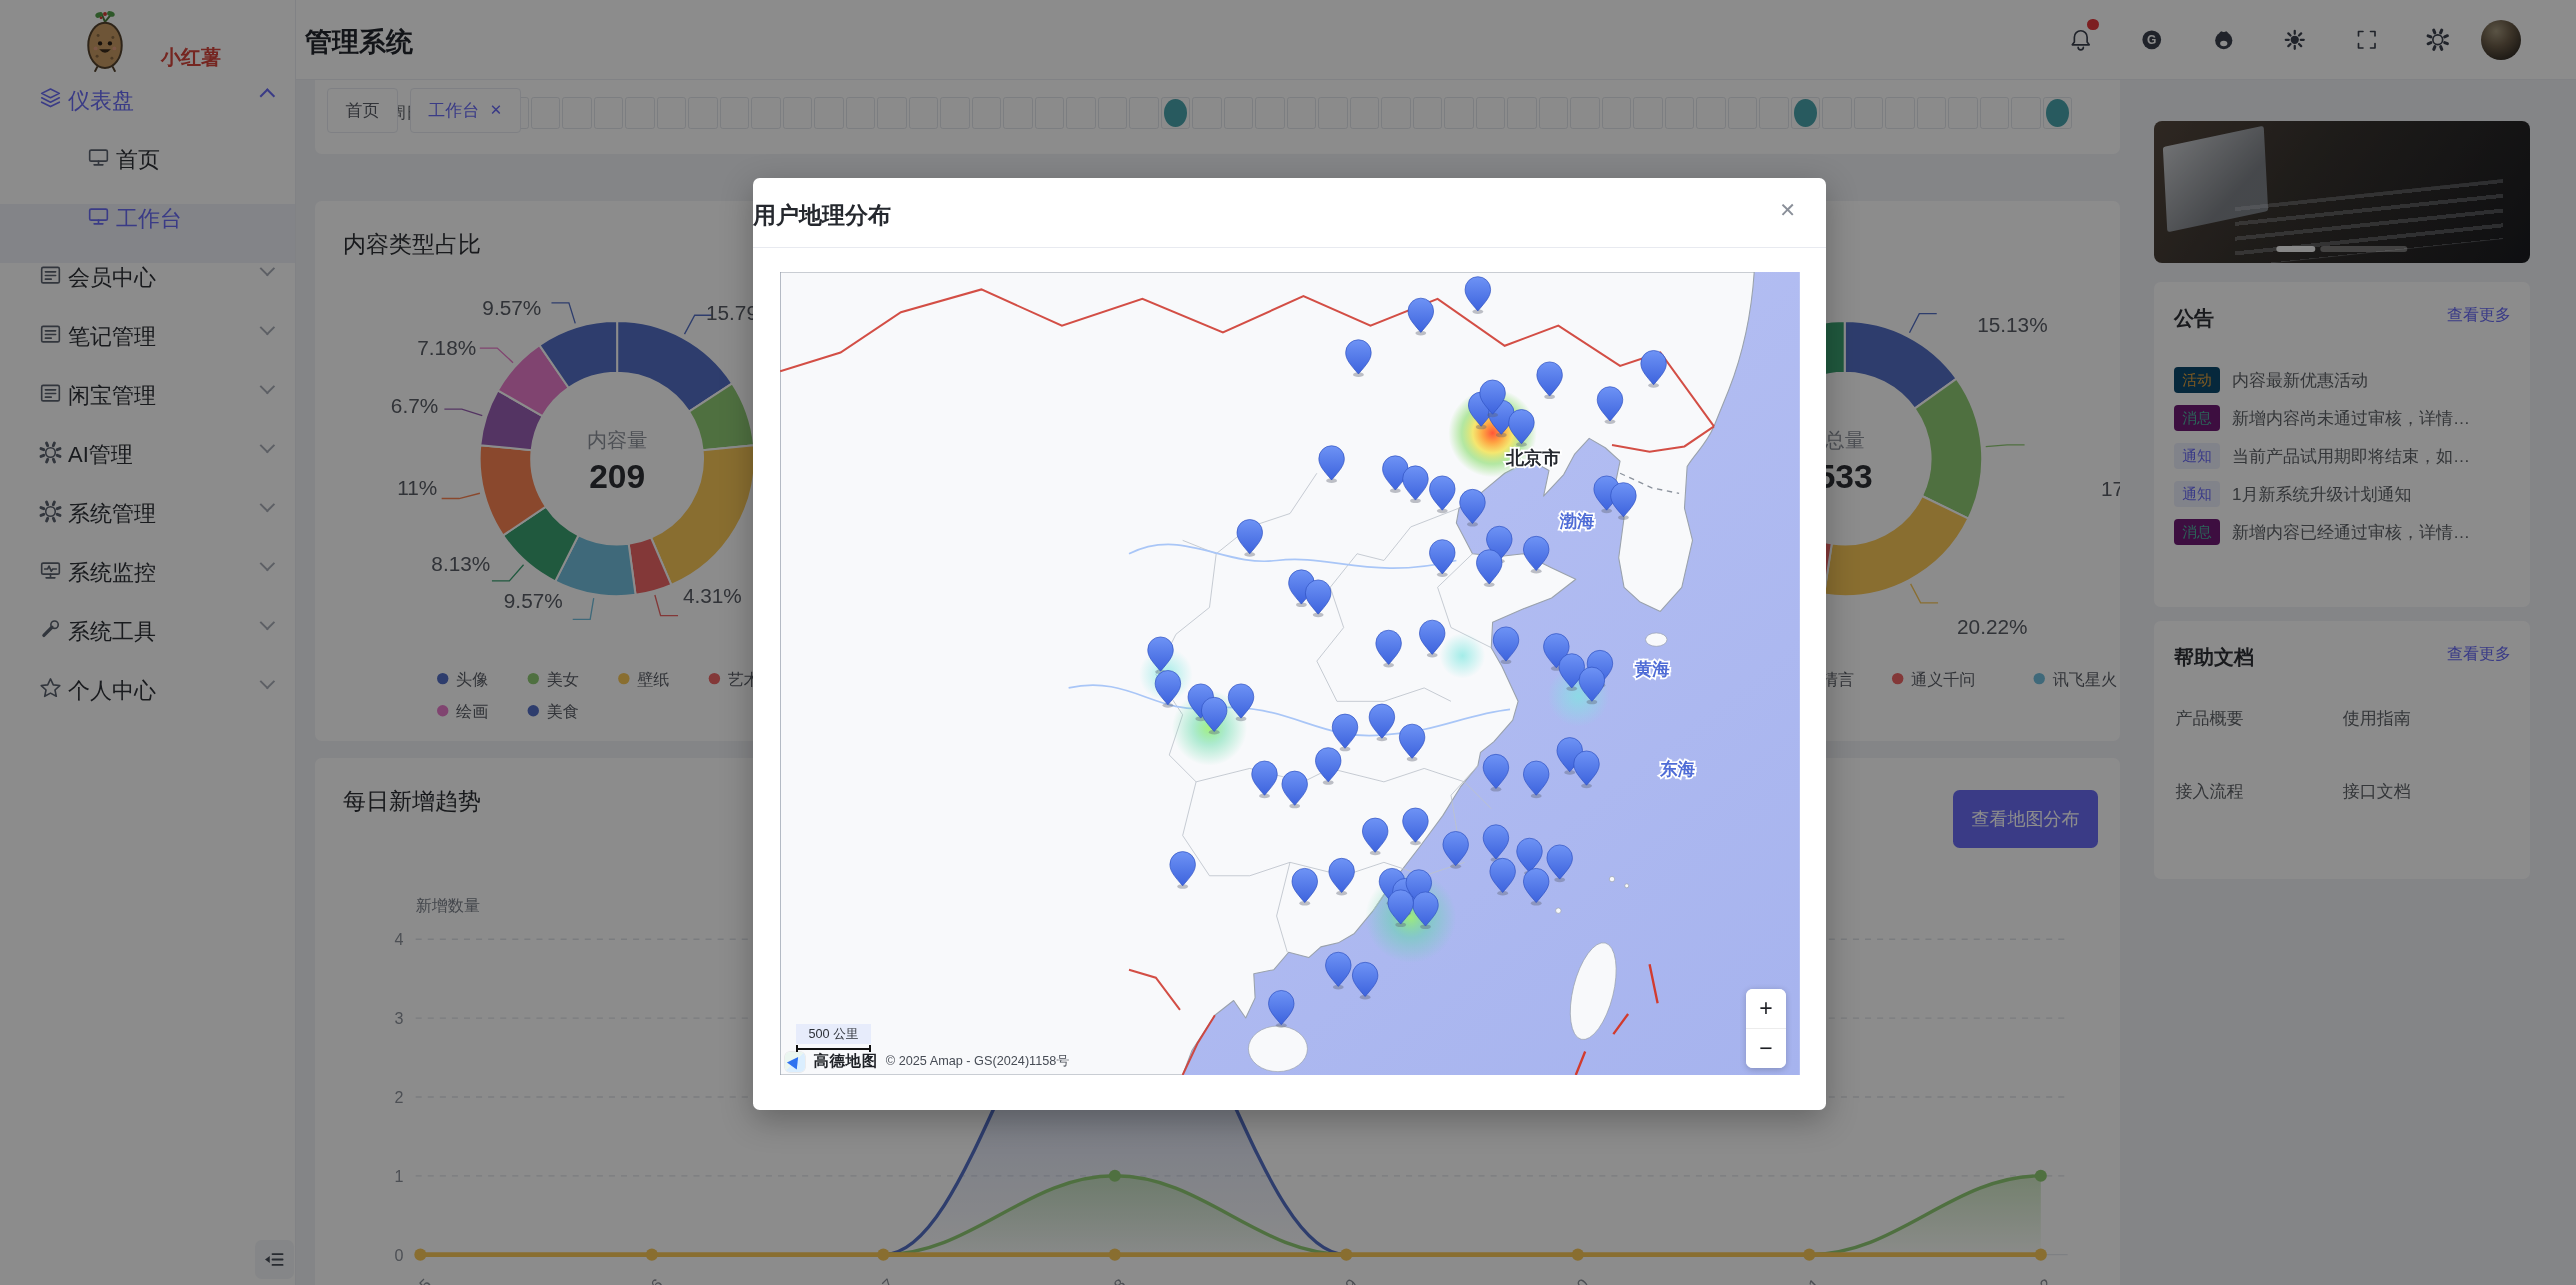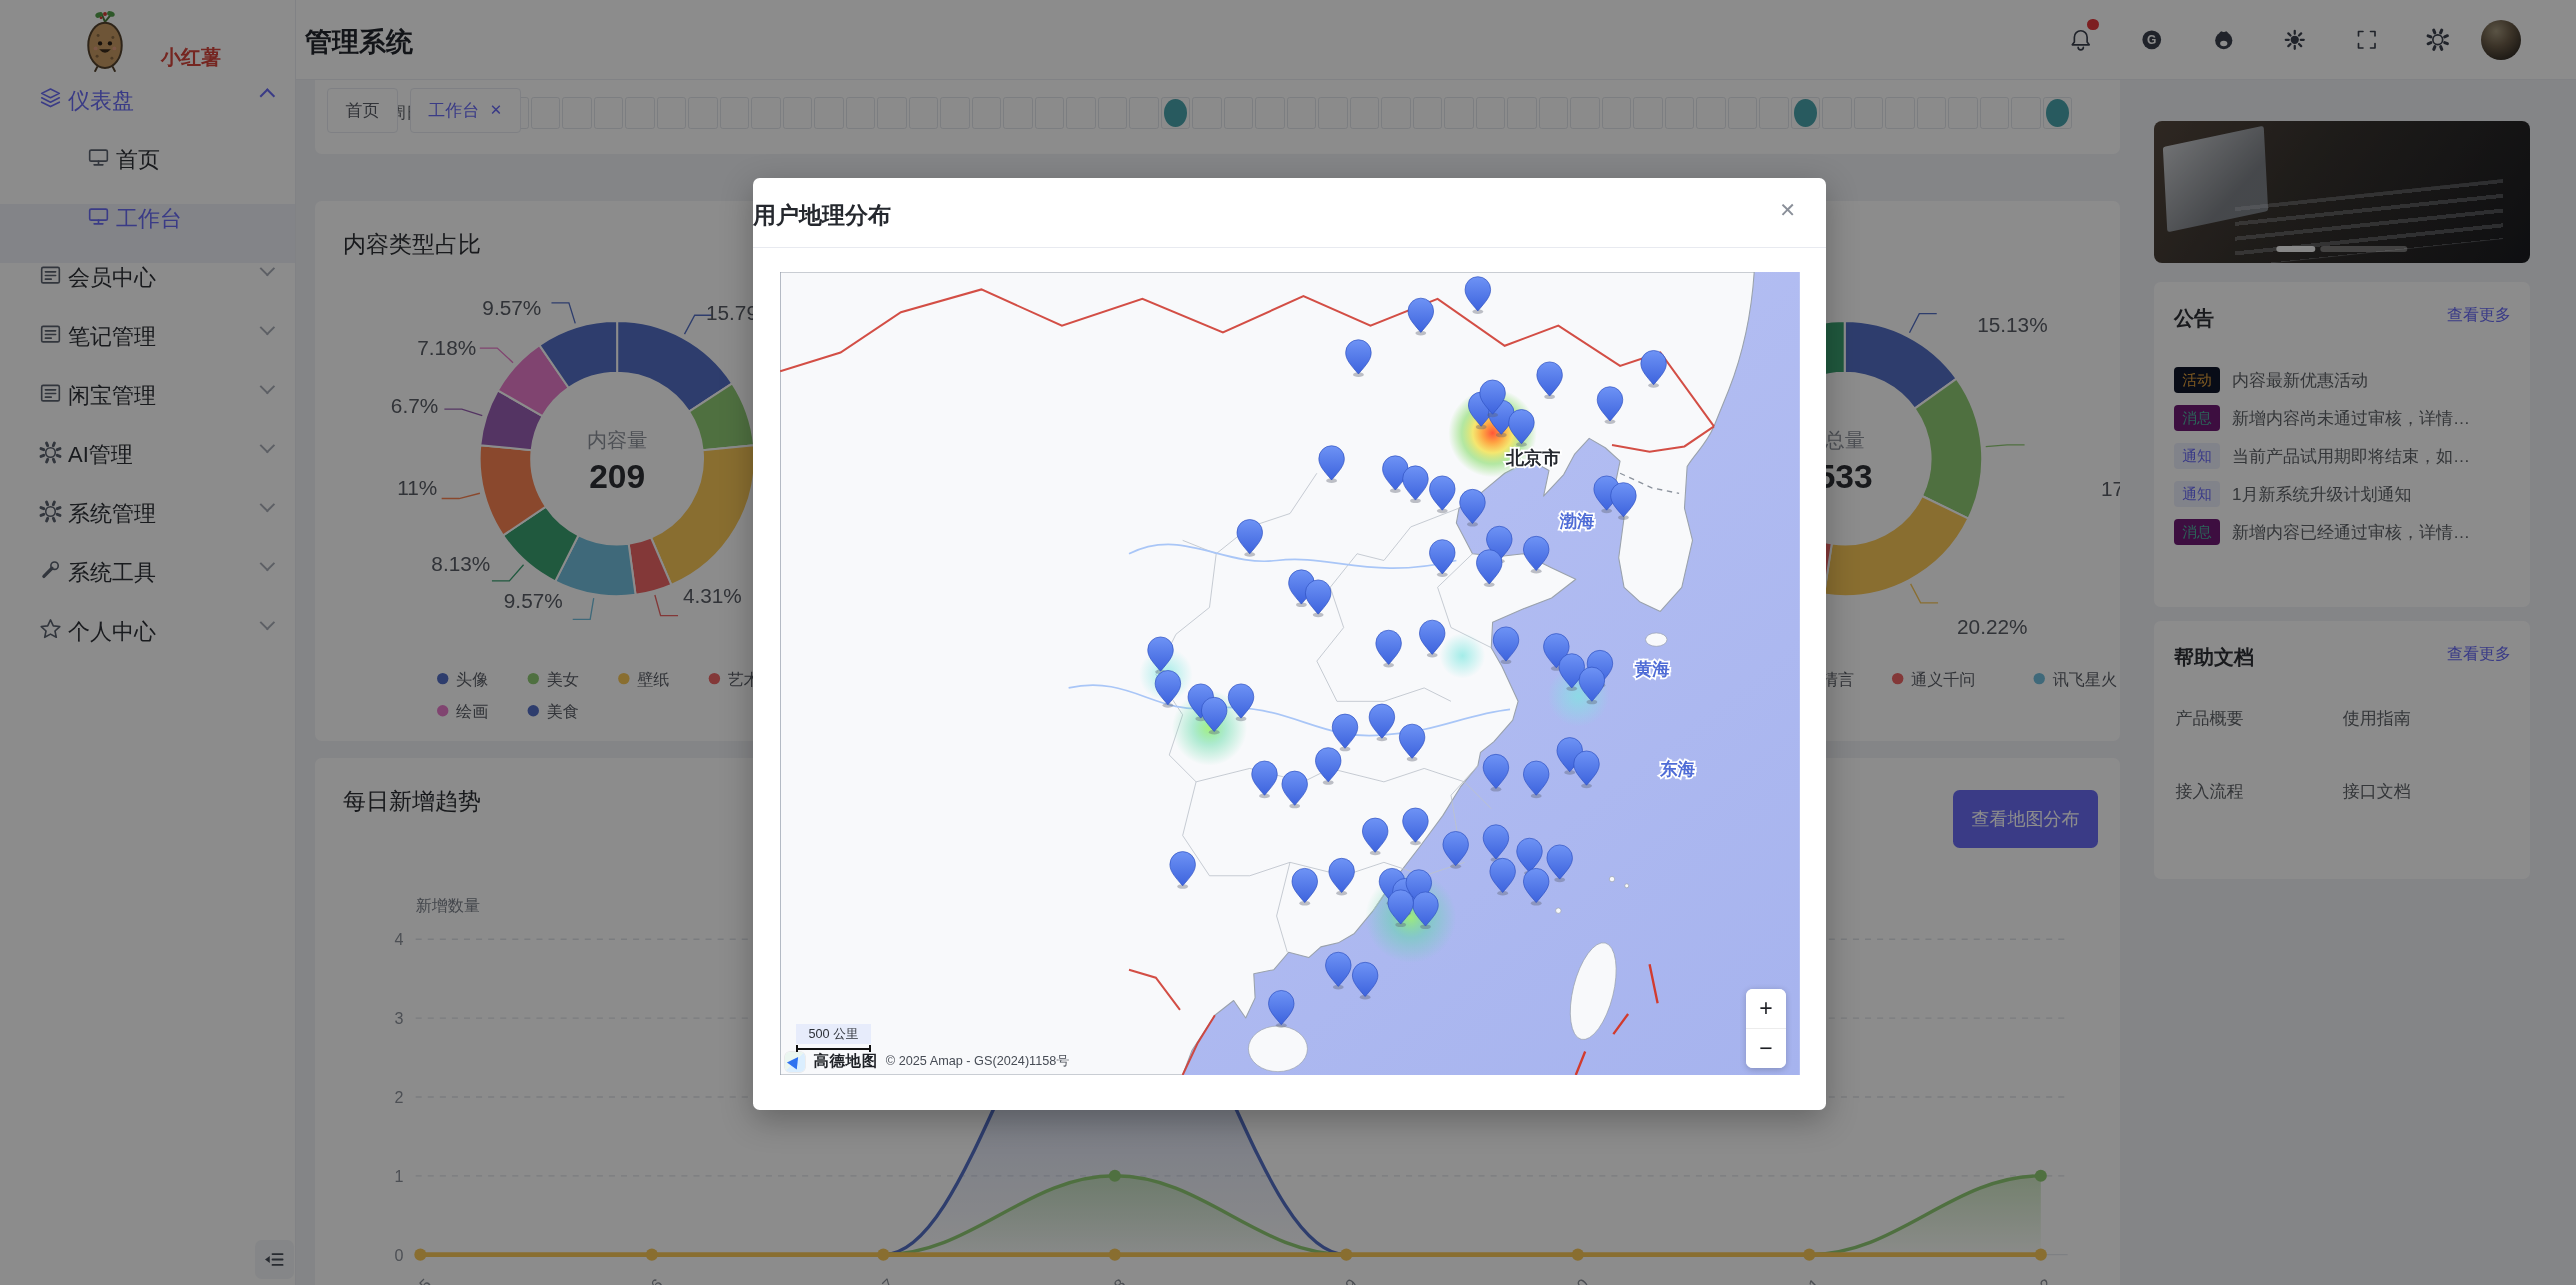--- a/index.html
+++ b/index.html
@@ -62,21 +62,21 @@
   .pill .pa{width:39px;height:6px;border-radius:3.4px;background:rgba(255,255,255,.95)}
   .pill .pb{width:87px;height:6px;border-radius:3.4px;background:rgba(255,255,255,.38)}
   #anncard{left:2154px;top:282px;width:376px;height:325px}
   #helpcard{left:2154px;top:621px;width:376px;height:258px}
   .cardhead{position:absolute;left:20px;right:19px;top:23px;display:flex;justify-content:space-between;align-items:flex-start}
   .cardhead h3{margin:0;font-size:20px;font-weight:600;color:#2e3136}
   .more{font-size:16px;color:var(--primary);cursor:pointer;text-decoration:none}
   #annlist{position:absolute;left:20px;right:14.8px;top:79px;list-style:none;margin:0;padding:0}
   #annlist li{display:flex;align-items:center;gap:12px;height:38px;font-size:17px;color:#5f6368;white-space:nowrap;overflow:hidden}
   .tag{flex:0 0 auto;min-width:46px;height:25.5px;border-radius:4px;display:flex;align-items:center;justify-content:center;font-size:14.8px;padding:0 5.4px;box-sizing:border-box}
-  .t-activity{color:#e6a23c;background:#0f172a}
+  .t-activity{color:#e6a23c;background:#0c4a6e}
   .t-message{color:#4fb6a0;background:#701a75}
   .t-notice{color:#6a6cf5;background:#eceefc}
   .atext{overflow:hidden;text-overflow:ellipsis}
   #helpgrid{position:absolute;left:21.5px;right:20px;top:86px;display:grid;grid-template-columns:1fr 1fr;row-gap:50px;font-size:17px;color:#5f6368}
   .hitem{cursor:pointer}
   
   #overlay{position:absolute;inset:0;background:rgba(0,0,0,.45);z-index:40}
   #modal{position:absolute;left:753px;top:178px;width:1073px;height:932px;background:#fff;border-radius:6.7px;z-index:50;
          box-shadow:0 9.4px 32px rgba(0,0,0,.28)}
   #mhead{position:absolute;left:0;top:0;right:0;height:69px;border-bottom:0.7px solid #e8eaf0}
@@ -244,20 +244,29 @@
           <path d="M26.2 20.8 L29.9 22.3" stroke-width="4"></path>
           <path d="M20.9 26.2 L22.4 29.9" stroke-width="4"></path>
           <path d="M13.2 26.2 L11.7 29.9" stroke-width="4"></path>
           <path d="M7.8 20.9 L4.1 22.4" stroke-width="4"></path>
           <path d="M7.8 13.2 L4.1 11.7" stroke-width="4"></path>
           <path d="M13.1 7.8 L11.6 4.1" stroke-width="4"></path>
           <path d="M20.8 7.8 L22.3 4.1" stroke-width="4"></path>
           <path d="M26.2 13.1 L29.9 11.6" stroke-width="4"></path>
         </svg>
     <span class="mlabel">系统管理</span>
+    <span class="chev "></span>
+      </div>
+      <div class="mrow">
+        <svg class="mi" viewBox="0 0 34 34">
+          <rect x="5" y="7" width="24" height="15" rx="2"></rect>
+          <path d="M9 15h4l2-4 3 7 2-3h5"></path>
+          <path d="M17 22v5M11 27h12"></path>
+        </svg>
+    <span class="mlabel">系统监控</span>
     <span class="chev "></span>
       </div>
       <div class="mrow">
         <svg class="mi" viewBox="0 0 34 34">
           <circle cx="22.5" cy="10.5" r="5"></circle>
           <path d="M19 14 8 25" stroke-width="4.5"></path>
         </svg>
     <span class="mlabel">系统工具</span>
     <span class="chev "></span>
       </div>

